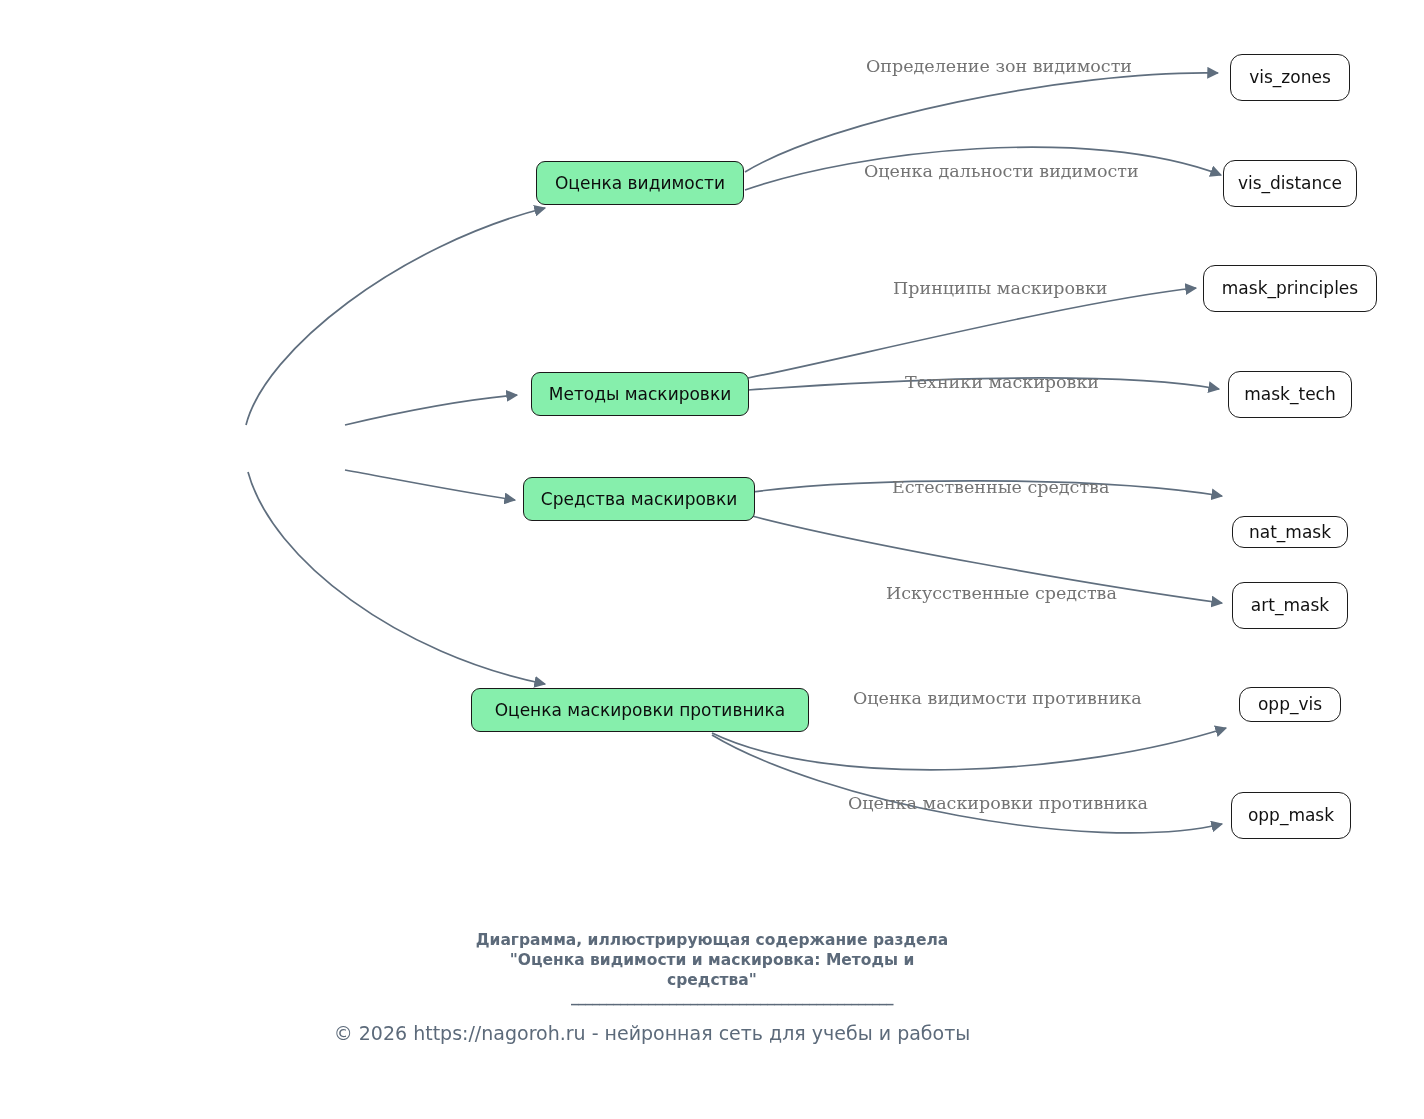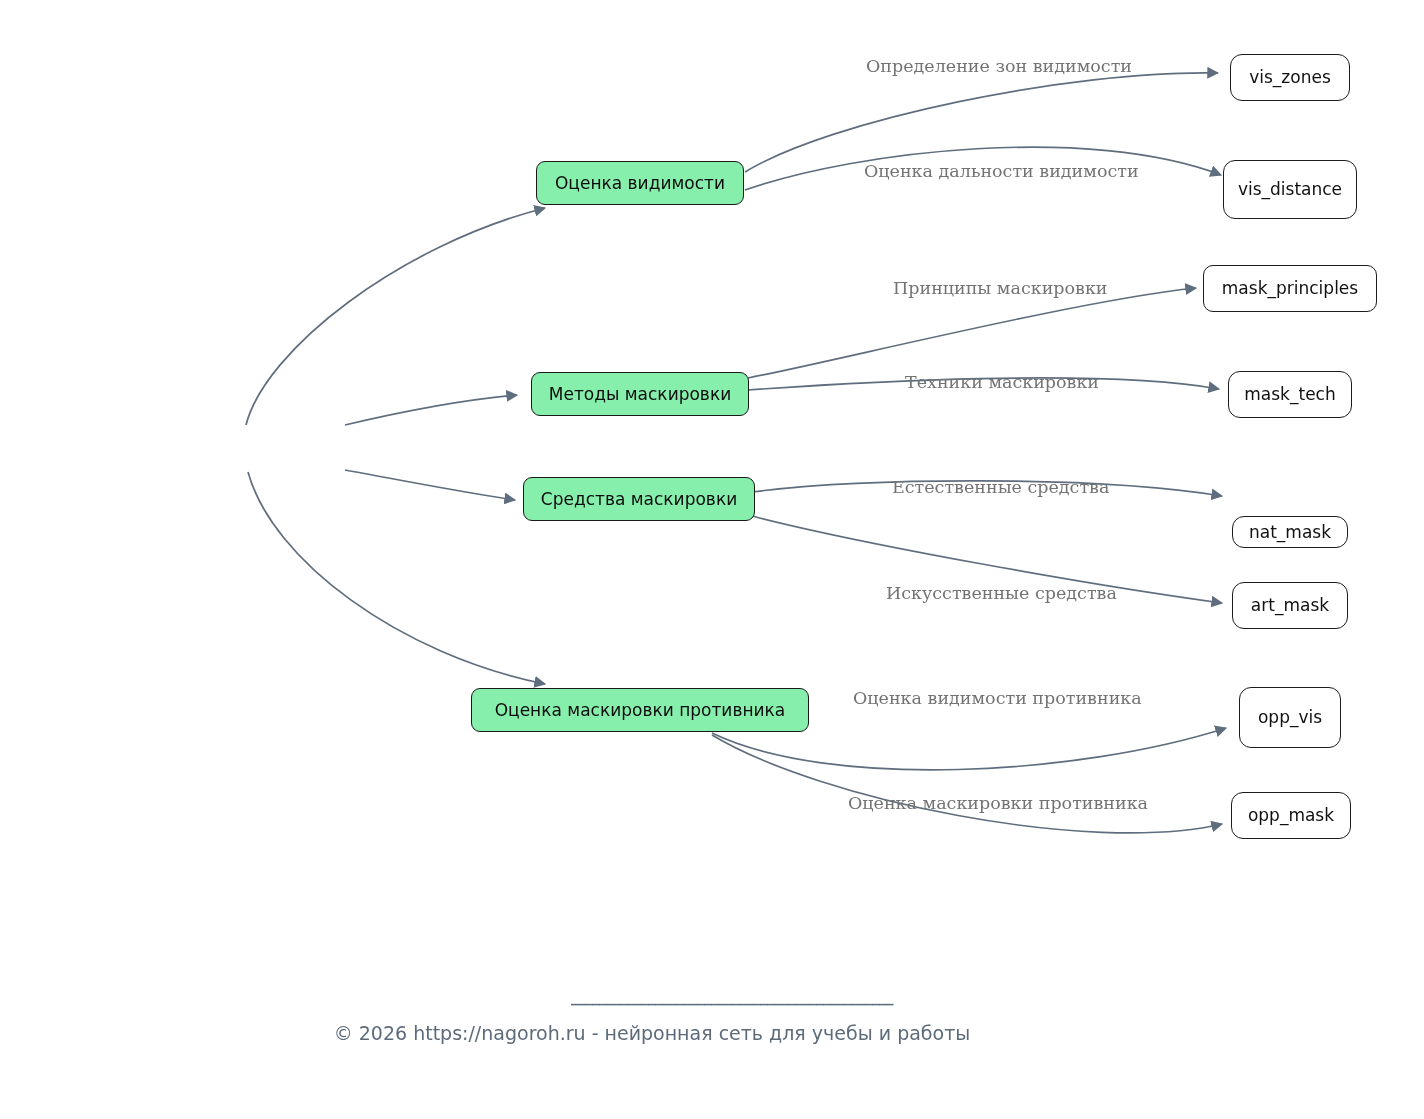--- a/index.html
+++ b/index.html
@@ -159,41 +159,41 @@
   </div>
 
   <div class="node node-branch" style="left:471px; top:688px; width:338px; height:44px;">
     <span>Оценка маскировки противника</span>
   </div>
 
   <div class="node node-leaf" style="left:1230px; top:54px; width:120px; height:47px;">
     <span>vis_zones</span>
   </div>
 
-  <div class="node node-leaf" style="left:1223px; top:160px; width:134px; height:59px;">
+  <div class="node node-leaf" style="left:1223px; top:160px; width:134px; height:47px;">
     <span>vis_distance</span>
   </div>
 
-  <div class="node node-leaf" style="left:1203px; top:265px; width:174px; height:47px;border-radius:10px;">
+  <div class="node node-leaf" style="left:1203px; top:265px; width:174px; height:47px;">
     <span>mask_principles</span>
   </div>
 
   <div class="node node-leaf" style="left:1228px; top:371px; width:124px; height:47px;">
     <span>mask_tech</span>
   </div>
 
   <div class="node node-leaf" style="left:1232px; top:496px; width:116px; height:32px;margin-top:20px;">
     <span>nat_mask</span>
   </div>
 
   <div class="node node-leaf" style="left:1232px; top:582px; width:116px; height:47px;">
     <span>art_mask</span>
   </div>
 
-  <div class="node node-leaf" style="left:1239px; top:687px; width:102px; height:61px;">
+  <div class="node node-leaf" style="left:1239px; top:687px; width:102px; height:35px;">
     <span>opp_vis</span>
   </div>
 
   <div class="node node-leaf" style="left:1231px; top:792px; width:120px; height:47px;">
     <span>opp_mask</span>
   </div>
 
   <div class="edge-label" style="left:866px; top:58px;">Определение зон видимости</div>
 
   <div class="edge-label" style="left:864px; top:163px;">Оценка дальности видимости</div>
@@ -203,18 +203,21 @@
   <div class="edge-label" style="left:905px; top:374px;">Техники маскировки</div>
 
   <div class="edge-label" style="left:892px; top:479px;">Естественные средства</div>
 
   <div class="edge-label" style="left:886px; top:585px;">Искусственные средства</div>
 
   <div class="edge-label" style="left:853px; top:690px;">Оценка видимости противника</div>
 
   <div class="edge-label" style="left:848px; top:795px;">Оценка маскировки противника</div>
 
+  <div class="footer-caption" style="top:930px;">Диаграмма, иллюстрирующая содержание раздела
+"Оценка видимости и маскировка: Методы и
+средства"</div>
 
   <div class="footer-rule" style="top:988px;">______________________________________________</div>
 
   <div class="footer-copy" style="top:1021px;">© 2026 https://nagoroh.ru - нейронная сеть для учебы и работы</div>
 
 </div>
 
 </body></html>

